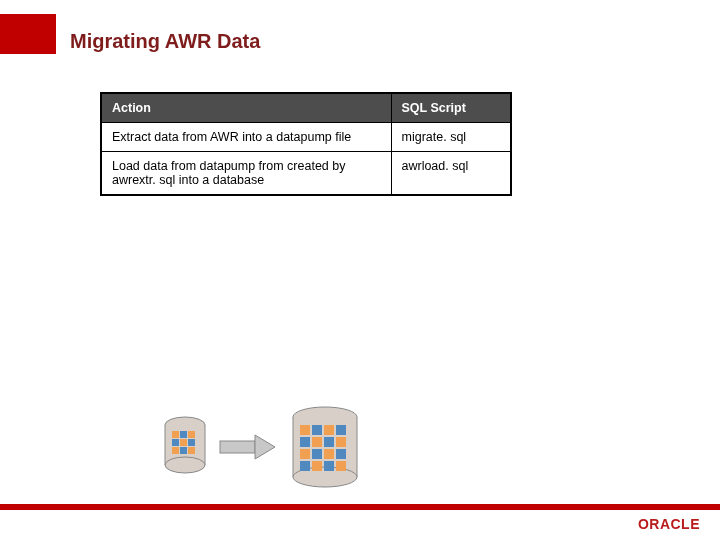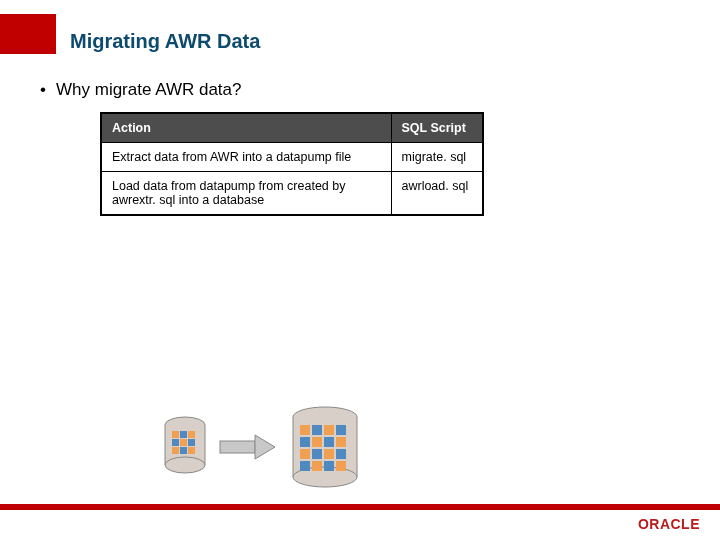--- a/index.html
+++ b/index.html
@@ -18,21 +18,21 @@
     width: 56px;
     height: 40px;
     background: #c00000;
   }
   .title {
     position: absolute;
     top: 30px;
     left: 70px;
     font-size: 20px;
     font-weight: bold;
-    color: #0c4a6e;
+    color: #7f1d1d;
   }
   .content {
     position: absolute;
     top: 80px;
     left: 40px;
     right: 40px;
   }
   .bullet-l1 {
     font-size: 17px;
     color: #000;
@@ -80,21 +80,21 @@
     font-size: 12.5px;
     text-align: left;
     vertical-align: top;
   }
   th {
     background: #4d4d4d;
     color: #fff;
     font-weight: bold;
   }
   .col-action { width: 290px; margin-top: 20px; }
-  .col-script { width: 92px; }
+  .col-script { width: 120px; }
   .diagram {
     position: absolute;
     top: 405px;
     left: 150px;
     width: 250px;
     height: 90px;
   }
   .footer-bar {
     position: absolute;
     bottom: 30px;
@@ -114,21 +114,20 @@
     letter-spacing: 0.5px;
   }
 </style>
 </head>
 <body>
 
 <div class="red-block"></div>
 <div class="title">Migrating AWR Data</div>
 
 <div class="content">
-  <div class="bullet-l1">Why migrate AWR data?</div>
 
   <div class="table-wrap">
     <table>
       <tbody>
           <tr>
         <th class="col-action">Action</th>
         <th class="col-script">SQL Script</th>
       </tr>
       <tr>
         <td>Extract data from AWR into a datapump file</td>

